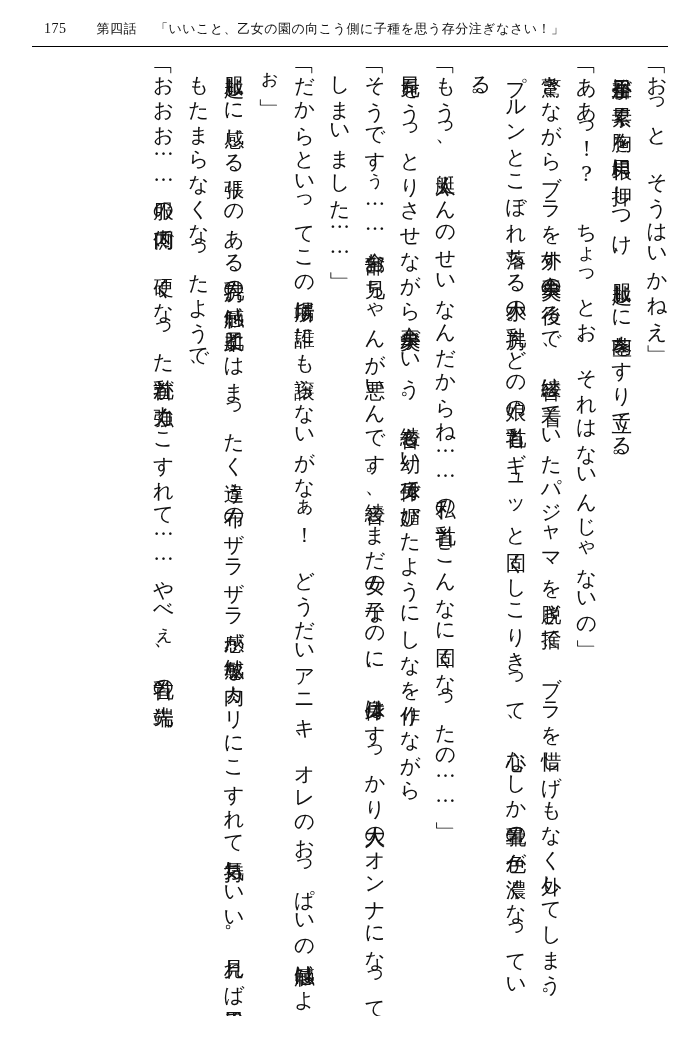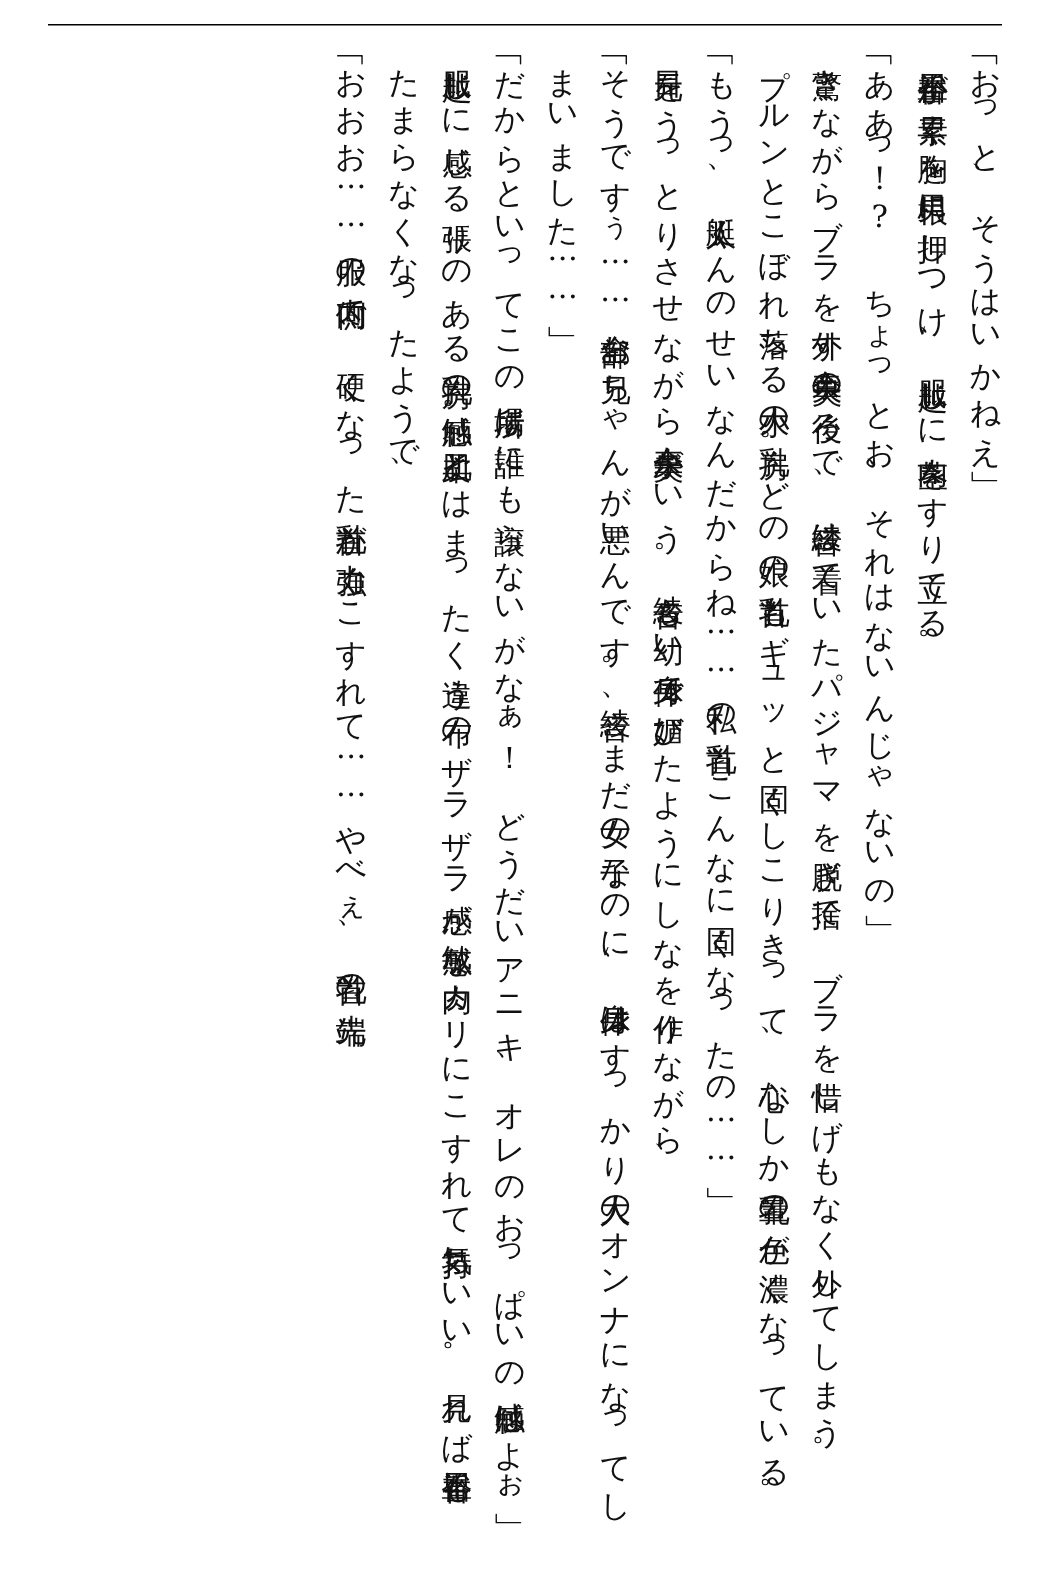--- a/index.html
+++ b/index.html
@@ -94,20 +94,25 @@
   .footer {
     flex: 0 0 auto;
     height: 14px;
   }
 </style>
 </head>
 <body>
 
 <div class="page">
 
+  <div class="header">
+    <span class="page-number">175</span>
+    <span class="chapter">第四話</span>
+    <span class="chapter-title">「いいこと、乙女の園の向こう側に子種を思う存分注ぎなさい！」</span>
+  </div>
 
   <div class="rule"></div>
 
   <div class="body-area">
     <div class="vtext">
       <p>「おっと、そうはいかねえ」</p>
       <p>裕香里が素早く胸を男根に押しつけ、服越しに肉茎をすり立てる。</p>
       <p>「ああっ!?　ちょっとお、それはないんじゃないの」</p>
       <p>驚きながらブラを外す奈央美の後ろで、綾音は着ていたパジャマを脱ぎ捨て、ブラを惜しげもなく外してしまう。</p>
       <p>プルンとこぼれ落ちる大小の乳房。どの娘の乳首もギュッと固くしこりきって、心なしか乳暈の色が濃くなっている。</p>

